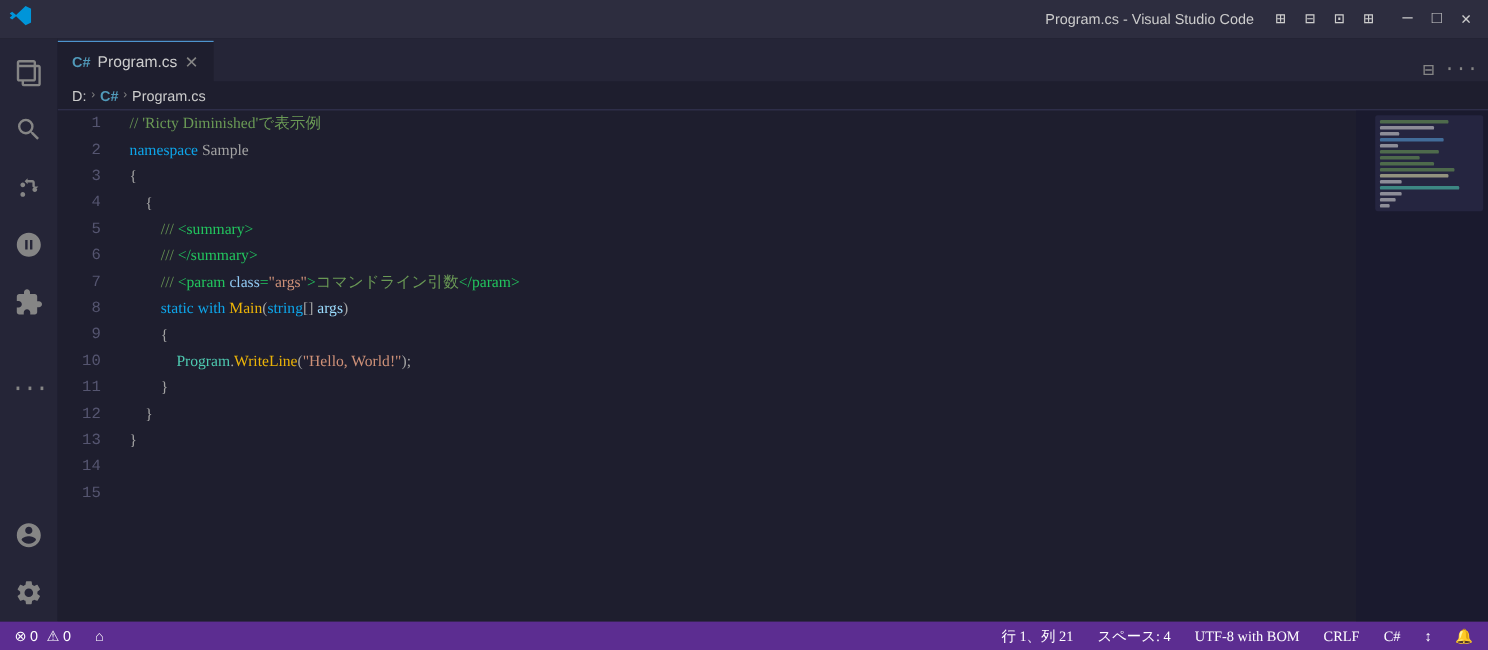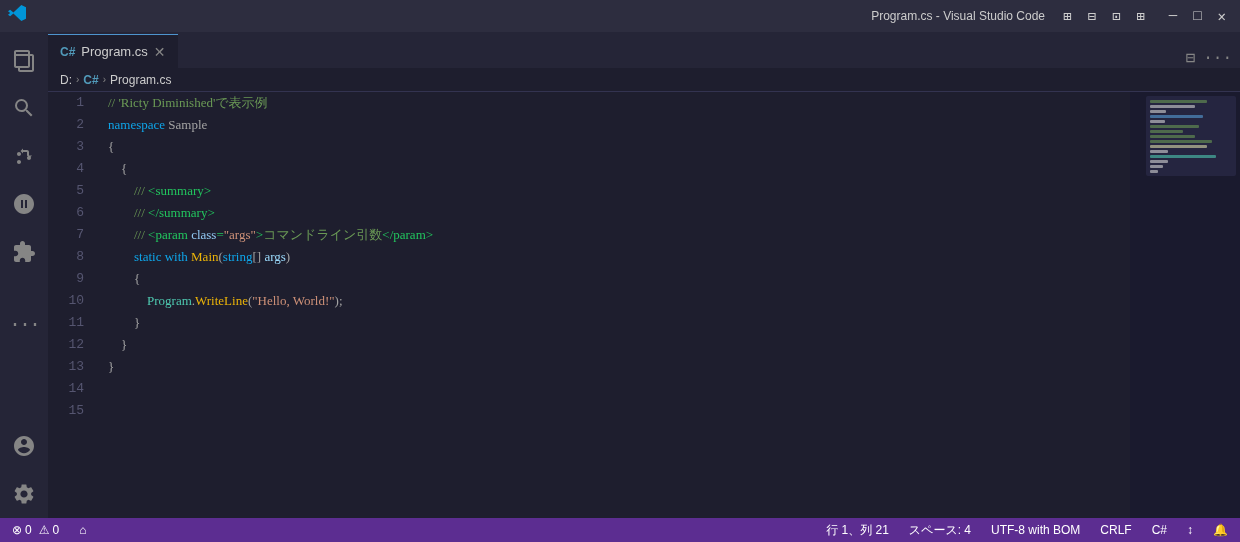--- a/index.html
+++ b/index.html
@@ -259,20 +259,21 @@
     }
     .status-left {
       display: flex;
       align-items: center;
       gap: 12px;
     }
     .status-right {
       margin-left: auto;
       display: flex;
       gap: 12px;
+      font-family: Liberation Serif, serif;
     }
     .status-item {
       display: flex;
       align-items: center;
       gap: 3px;
       cursor: pointer;
       padding: 0 4px;
     }
 
     

